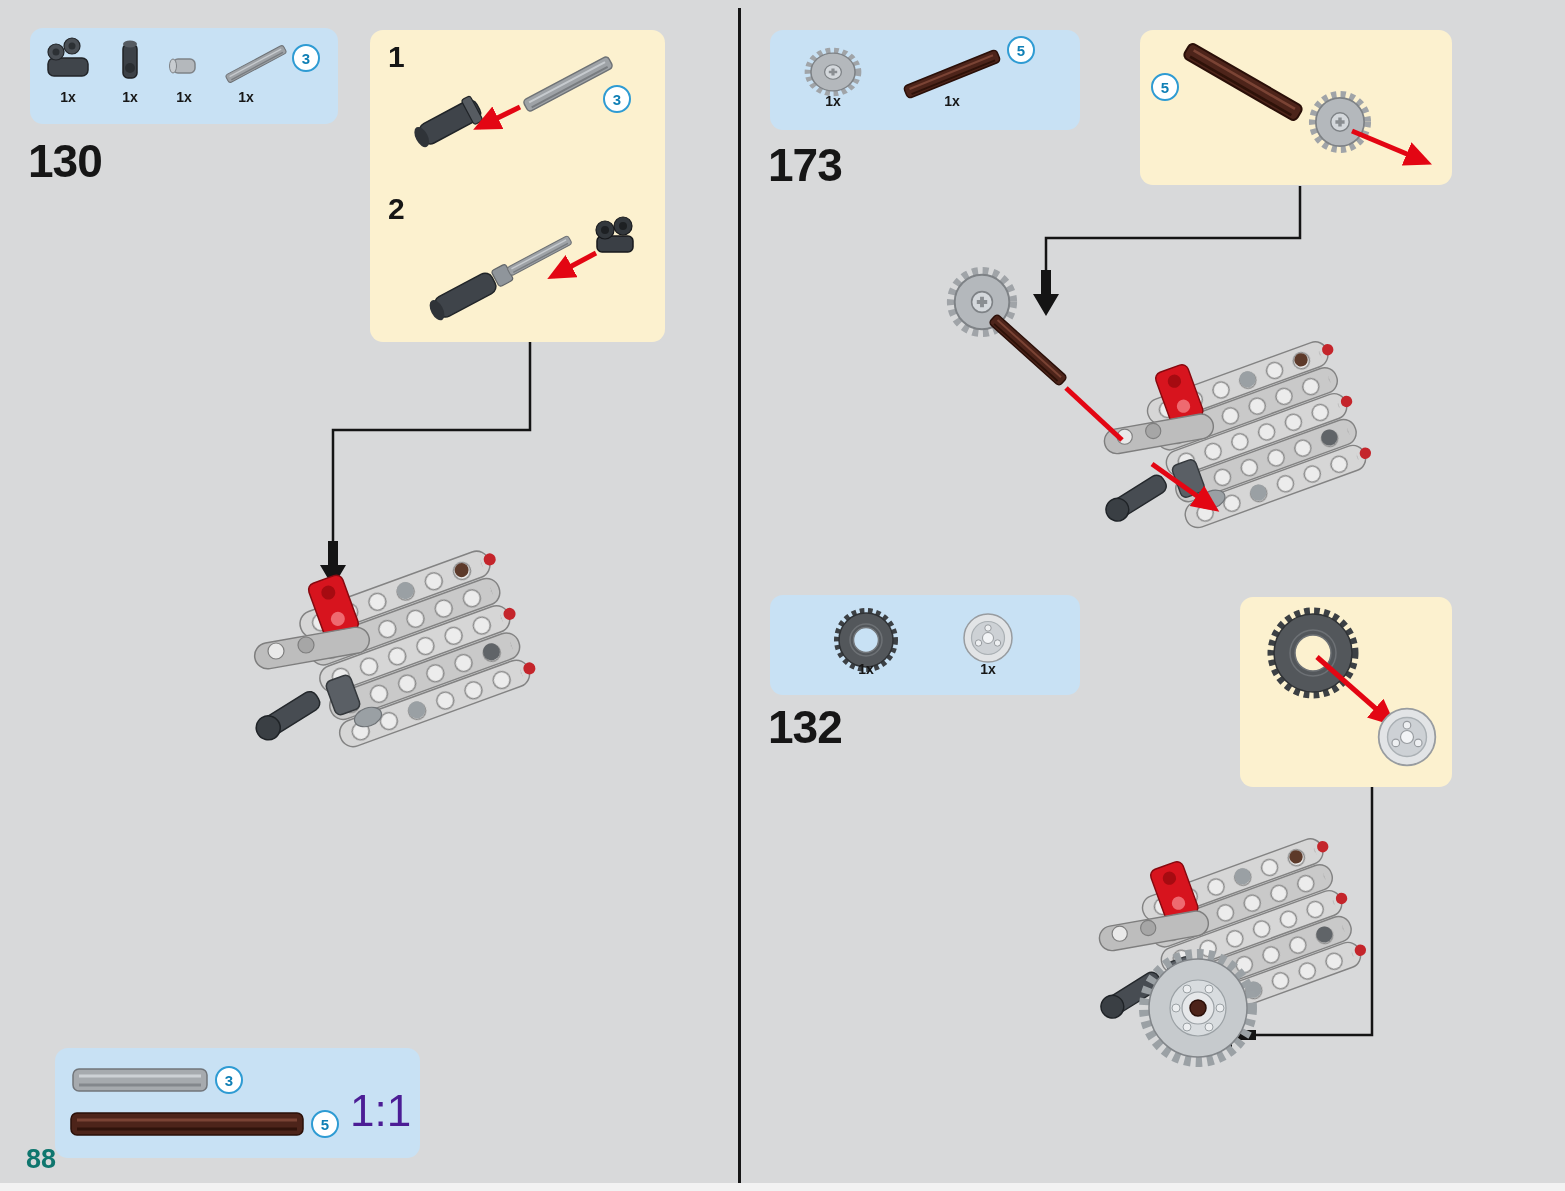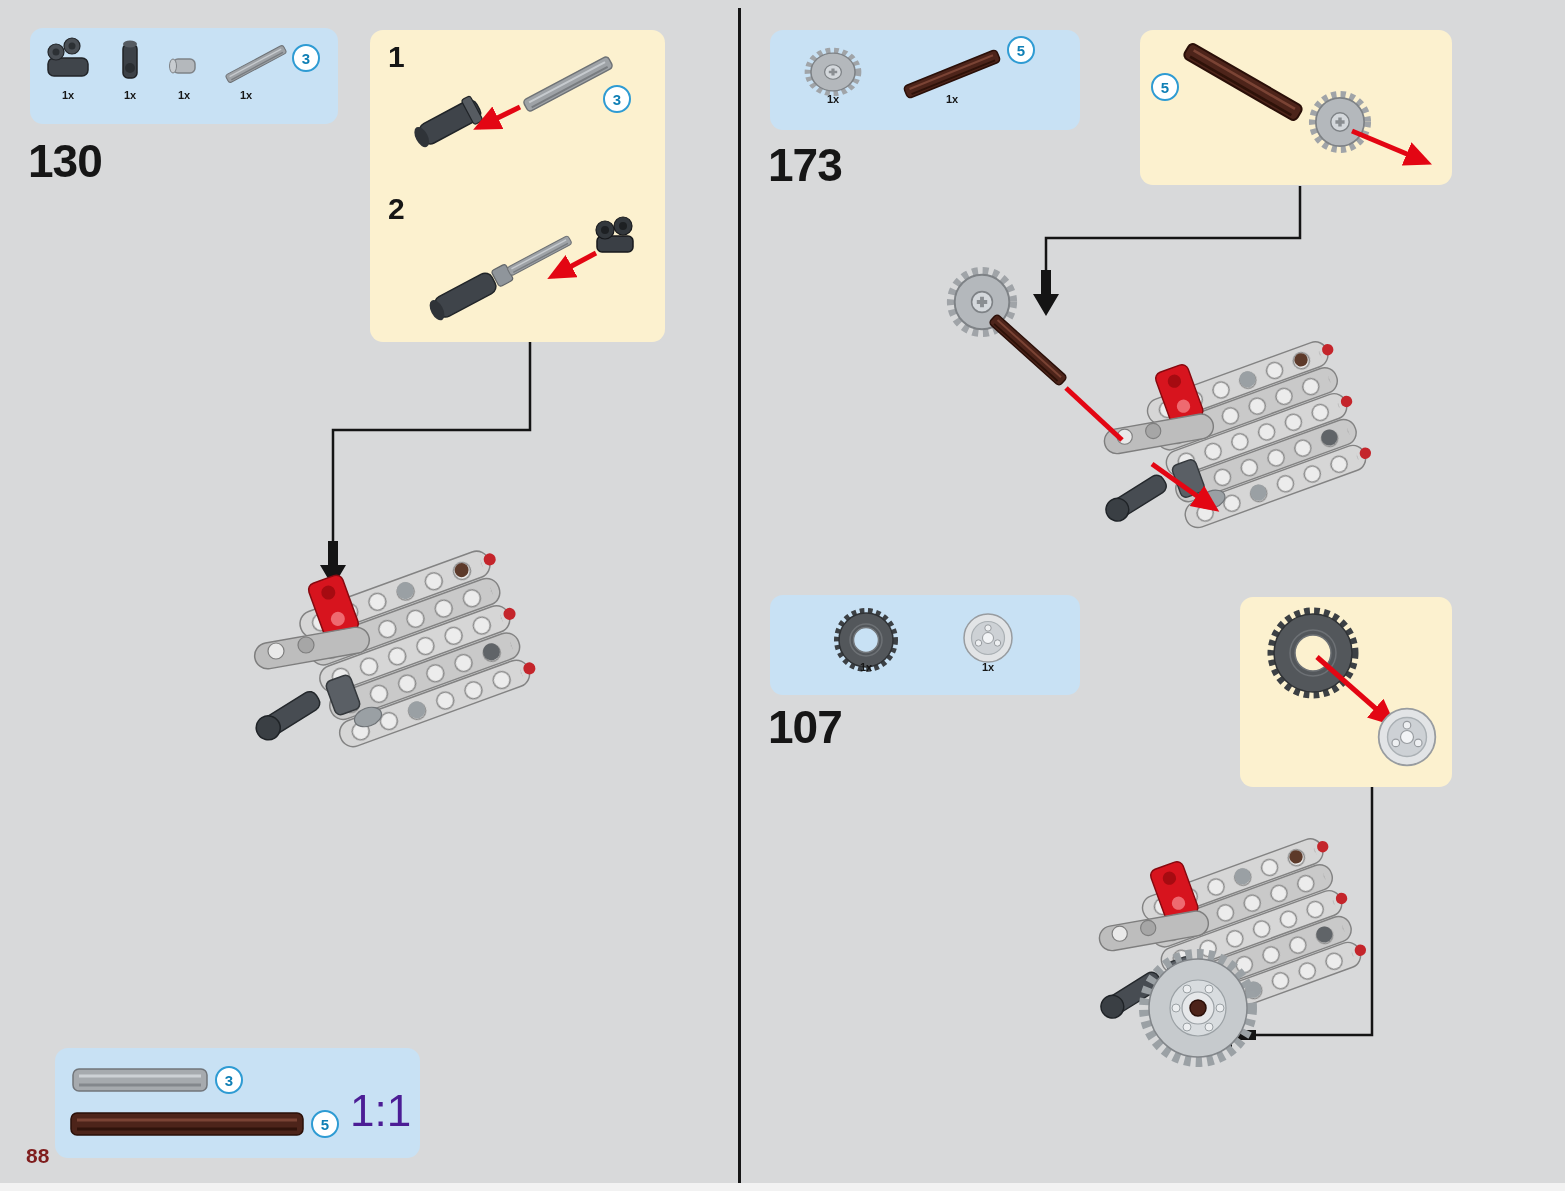--- a/index.html
+++ b/index.html
@@ -9,29 +9,29 @@
     position:relative; width:1565px; height:1191px;
     background:#d8d9da; overflow:hidden;
   }
   .box-blue  { position:absolute; background:#c8e1f4; border-radius:13px; z-index:1; }
   .box-cream { position:absolute; background:#fcf1cf; border-radius:13px; z-index:1; }
   .divider   { position:absolute; left:738px; top:8px; width:3px; height:1177px; background:#161616; z-index:2; }
   .bottom-strip { position:absolute; left:0; top:1183px; width:1565px; height:8px; background:#f2f2f2; z-index:2; }
   #art { position:absolute; left:0; top:0; z-index:8; pointer-events:none; }
   .step-num { position:absolute; z-index:12; font-weight:bold; font-size:46px; letter-spacing:-1px; color:#161616; }
   .substep  { position:absolute; z-index:12; font-weight:bold; font-size:30px; color:#161616; }
-  .qty      { position:absolute; z-index:12; font-weight:bold; font-size:11px; color:#161616; width:44px; text-align:center; }
+  .qty      { position:absolute; z-index:12; font-weight:bold; font-size:14px; color:#161616; width:44px; text-align:center; }
   .callout  {
     position:absolute; z-index:12; width:28px; height:28px;
     border:2.5px solid #2e9bd3; border-radius:50%; background:#ffffff;
     color:#0f7fb5; font-size:15px; font-weight:bold;
     display:flex; align-items:center; justify-content:center;
   }
   .scale-label { position:absolute; z-index:12; font-weight:normal; font-size:44px; color:#4c1d95; }
-  .page-num    { position:absolute; z-index:12; font-weight:bold; font-size:21px; color:#7f1d1d; }
+  .page-num    { position:absolute; z-index:12; font-weight:bold; font-size:27px; color:#0f766e; }
 </style>
 </head>
 <body>
 
 <div id="page">
 
   <div class="divider"></div>
   <div class="bottom-strip"></div>
 
   <div class="box-blue" style="left:30px; top:28px; width:308px; height:96px;"></div>
@@ -50,21 +50,21 @@
   <div class="box-blue" style="left:770px; top:30px; width:310px; height:100px;"></div>
   <div class="step-num" style="left:768px; top:138px;">173</div>
   <div class="qty" style="left:811px; top:93px;">1x</div>
   <div class="qty" style="left:930px; top:93px;">1x</div>
   <div class="callout" style="left:1007px; top:36px;">5</div>
 
   <div class="box-cream" style="left:1140px; top:30px; width:312px; height:155px;"></div>
   <div class="callout" style="left:1151px; top:73px;">5</div>
 
   <div class="box-blue" style="left:770px; top:595px; width:310px; height:100px;"></div>
-  <div class="step-num" style="left:768px; top:700px;">107</div>
+  <div class="step-num" style="left:768px; top:700px;">132</div>
   <div class="qty" style="left:844px; top:661px;">1x</div>
   <div class="qty" style="left:966px; top:661px;">1x</div>
 
   <div class="box-cream" style="left:1240px; top:597px; width:212px; height:190px;"></div>
 
   <div class="box-blue" style="left:55px; top:1048px; width:365px; height:110px;"></div>
   <div class="callout" style="left:215px; top:1066px;">3</div>
   <div class="callout" style="left:311px; top:1110px;">5</div>
   <div class="scale-label" style="left:350px; top:1086px;">1:1</div>
 

